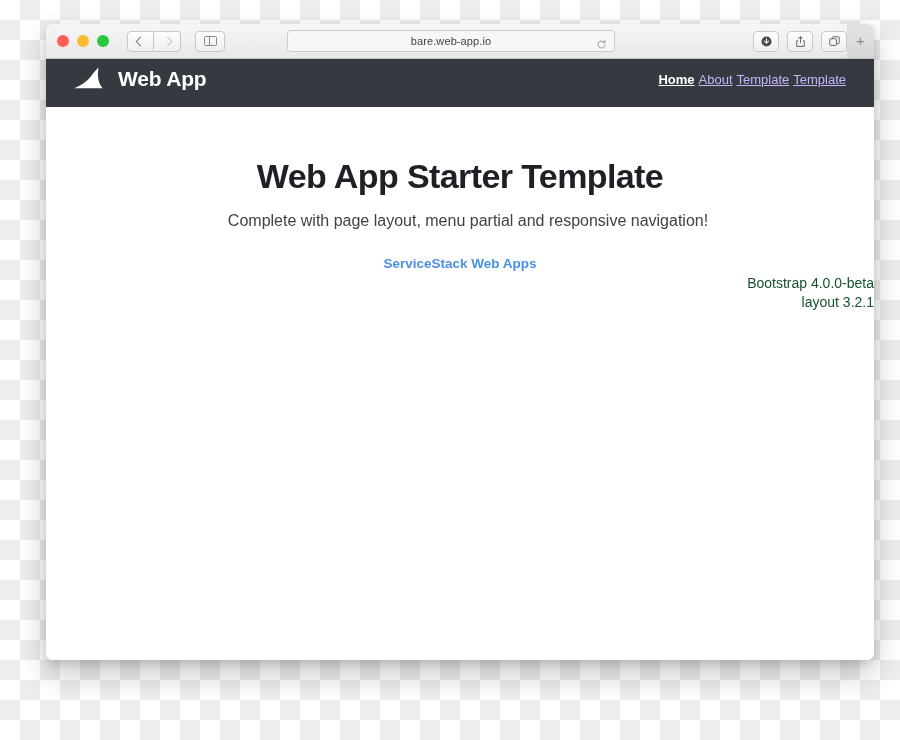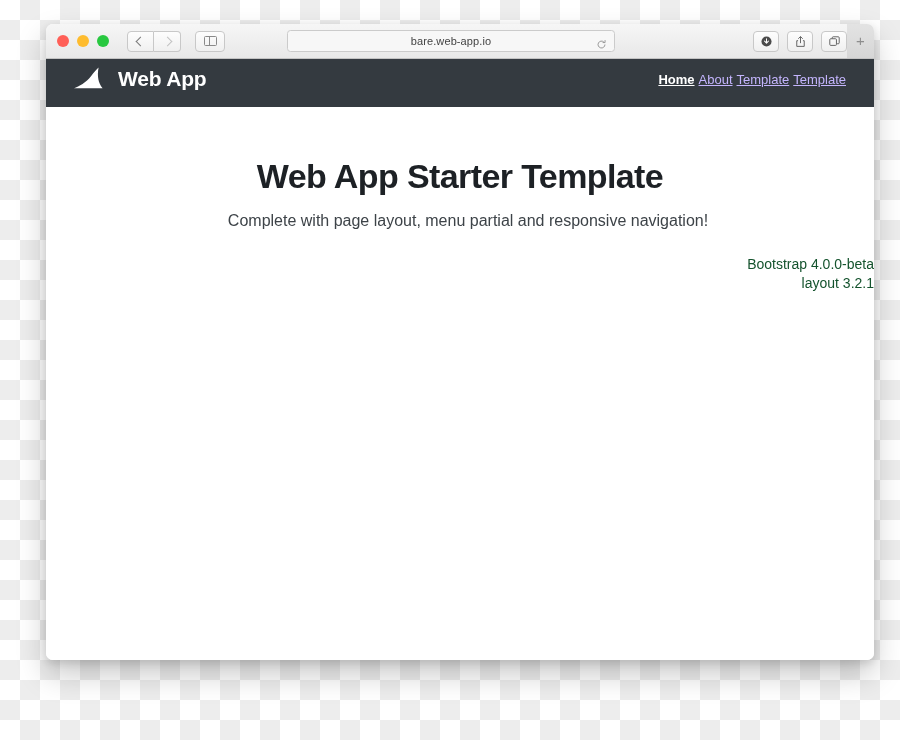--- a/index.html
+++ b/index.html
@@ -313,19 +313,20 @@
         <a class="nav-link" href="#">About</a>
         <a class="nav-link" href="#">Template</a>
         <a class="nav-link" href="#">Template</a>
       </div>
     </div>
 
     <div class="container">
       <h1 class="hero-title">Web App Starter Template</h1>
       <p class="hero-sub">Complete with page layout, menu partial and responsive navigation!</p>
       <div class="info-list">
+        <a class="info-link" href="#">ServiceStack Web Apps</a>
         <span class="info-line">Bootstrap 4.0.0-beta</span>
         <span class="info-line">layout 3.2.1</span>
       </div>
     </div>
 
   </div>
 </div>
 
 </body></html>

